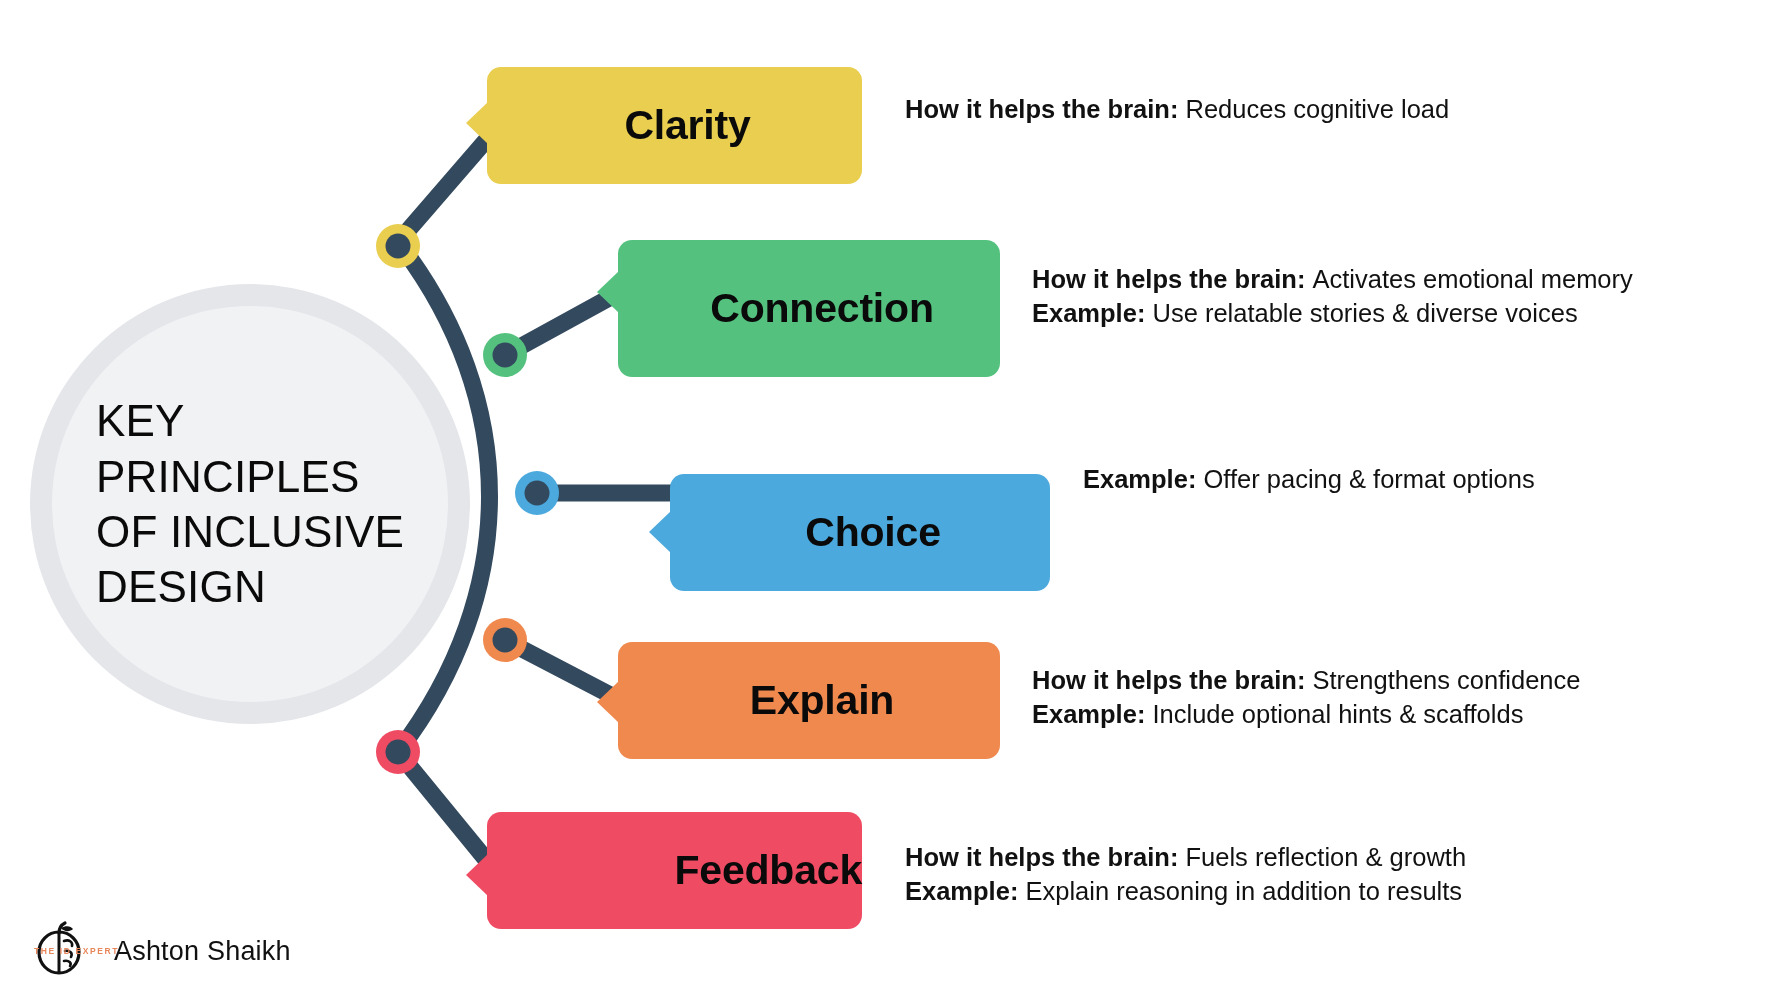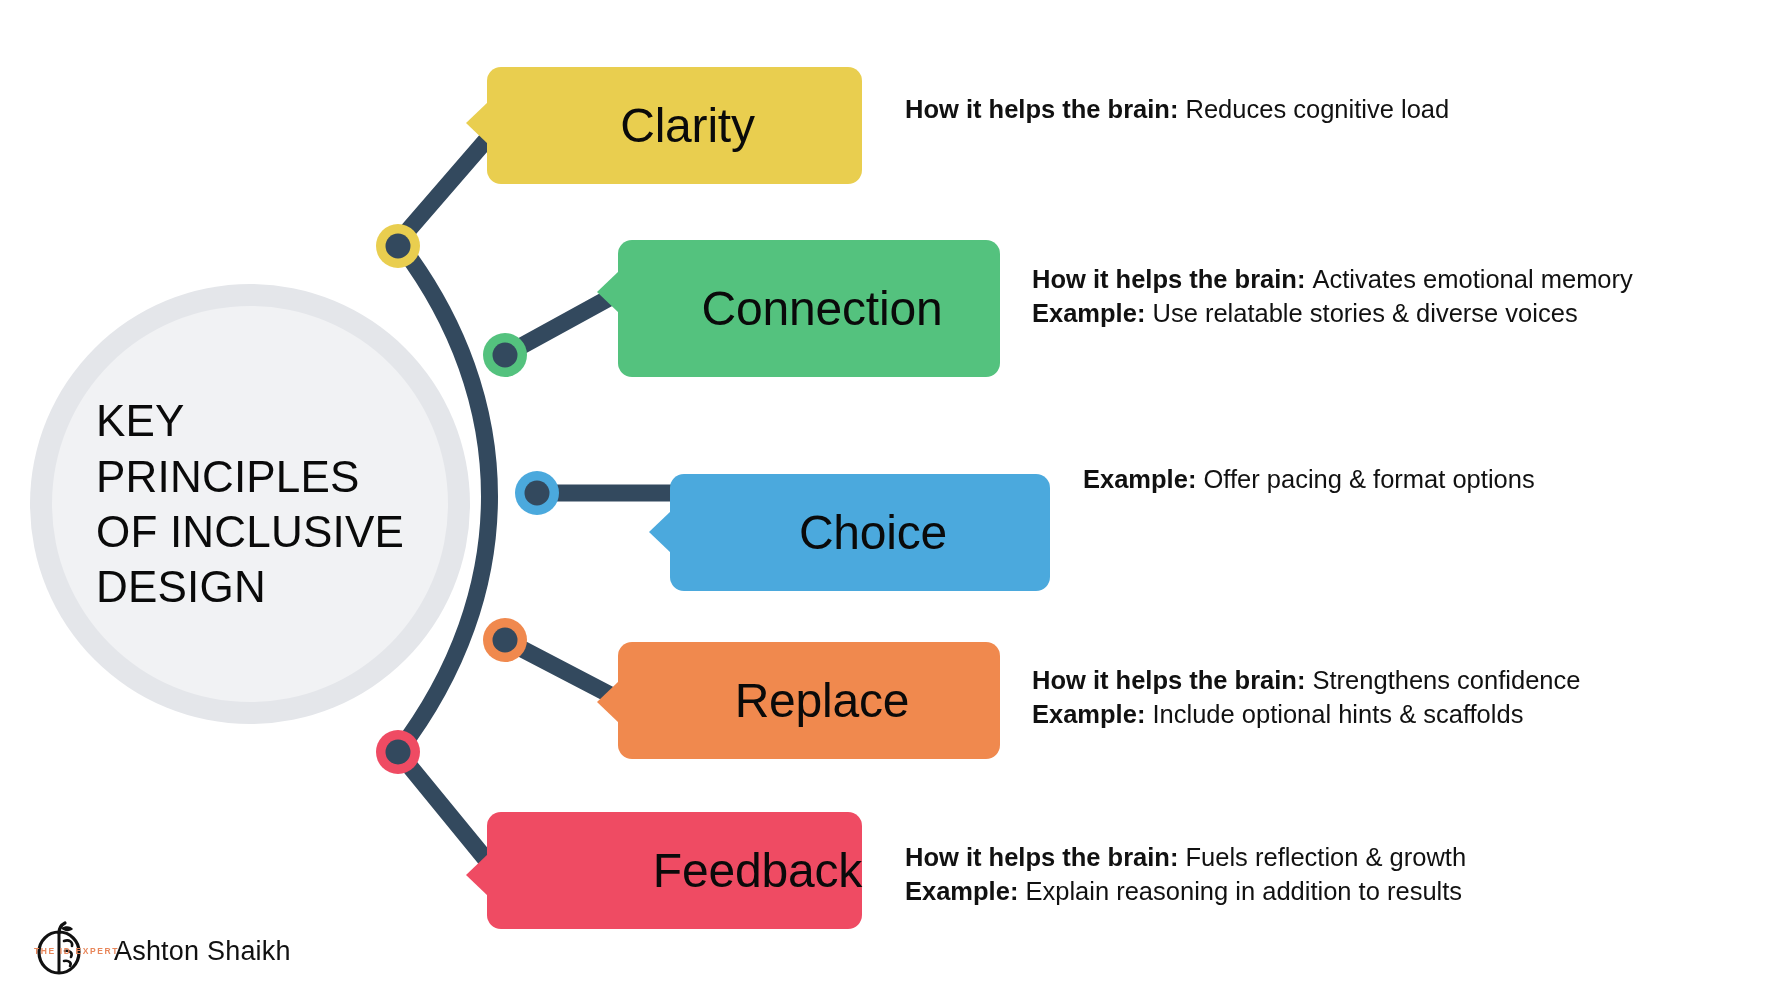--- a/index.html
+++ b/index.html
@@ -69,22 +69,22 @@
   
   .card {
     position: absolute;
     border-radius: 14px;
     display: flex;
     align-items: center;
     justify-content: center;
     box-sizing: border-box;
   }
   .card-label {
-    font-weight: 400;
-    font-size: 48px;
+    font-weight: 700;
+    font-size: 41px;
     line-height: 1;
     color: #0a0a0a;
     letter-spacing: -0.2px;
     padding-left: 26px;
   }
   
   .card .notch {
     position: absolute;
     left: -21px;
     width: 0;
@@ -195,21 +195,21 @@
     <span class="card-label">Connection</span>
   </div>
 
   <div class="card" style="left:670px; top:442px; width:380px; height:117px; background:#4ba9dd;margin-top:32px;">
     <span class="notch" style="top:37px; border-right-color:#4ba9dd;"></span>
     <span class="card-label">Choice</span>
   </div>
 
   <div class="card" style="left:618px; top:642px; width:382px; height:117px; background:#f0894e;">
     <span class="notch" style="top:39px; border-right-color:#f0894e;"></span>
-    <span class="card-label">Replace</span>
+    <span class="card-label">Explain</span>
   </div>
 
   <div class="card" style="left:487px; top:812px; width:375px; height:117px; background:#ef4b63;justify-content:flex-end;">
     <span class="notch" style="top:42px; border-right-color:#ef4b63;"></span>
     <span class="card-label">Feedback</span>
   </div>
 
   <div class="desc" style="left:905px; top:92px;">
     <span class="row">
       <b>How it helps the brain: </b>

